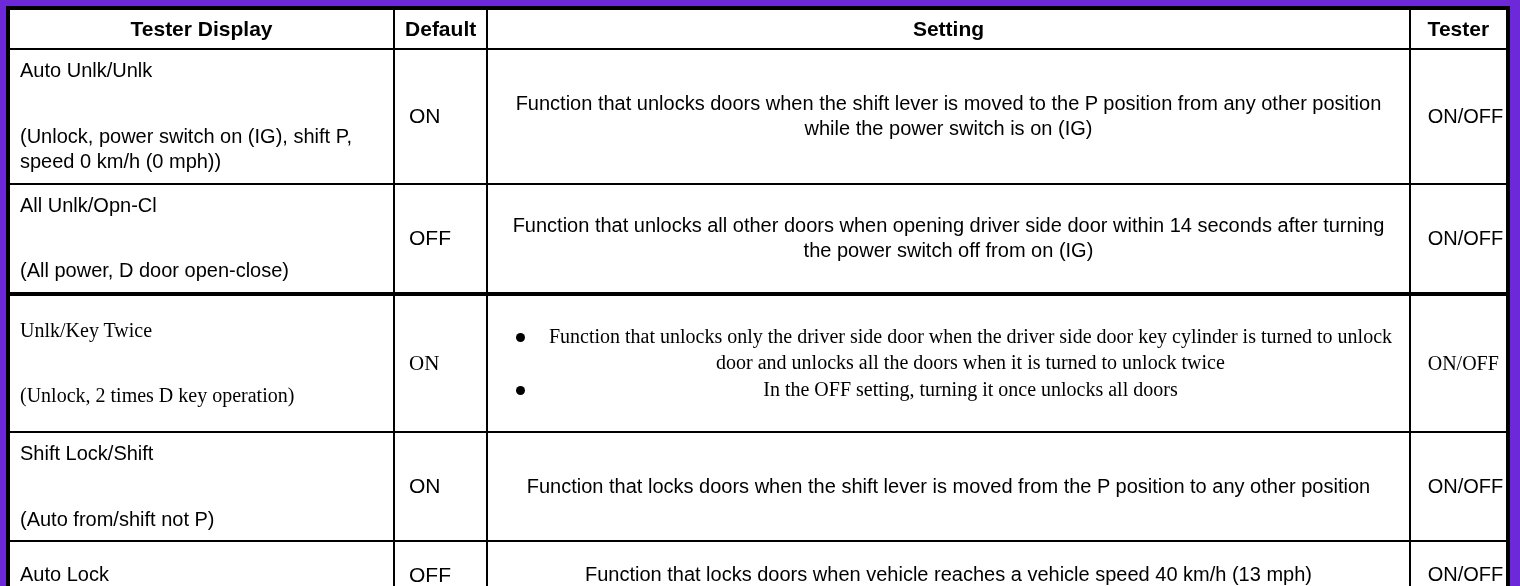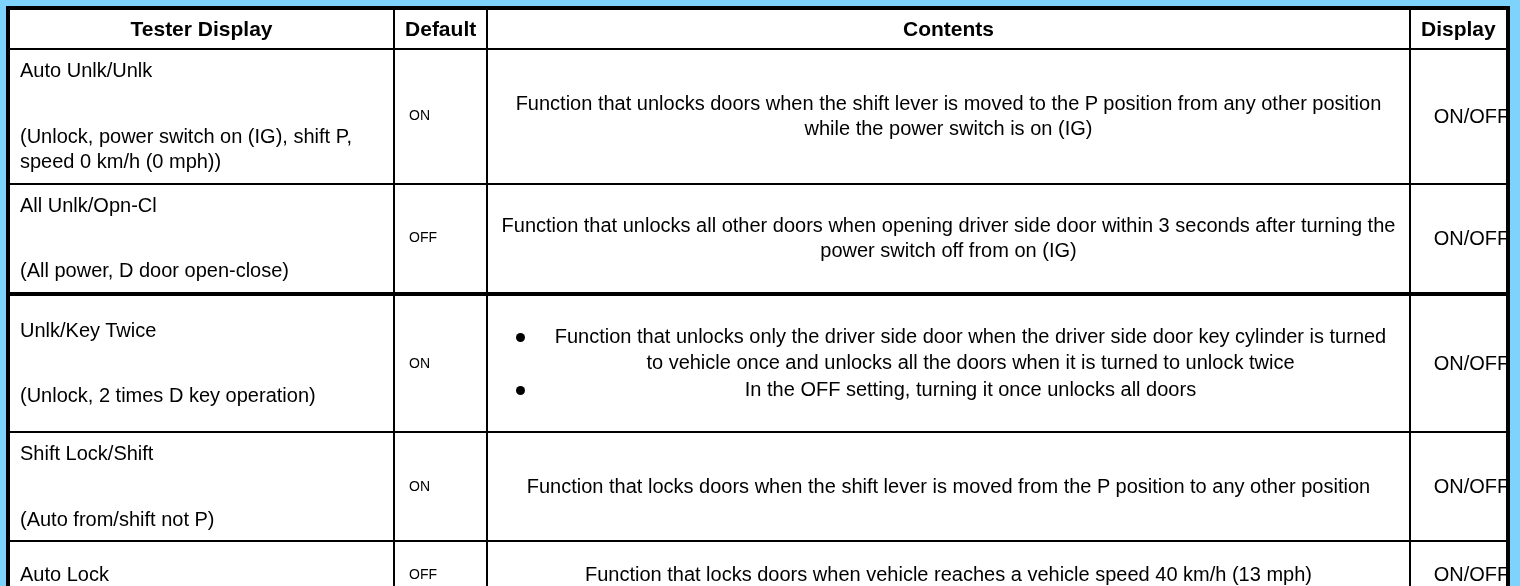--- a/index.html
+++ b/index.html
@@ -12,21 +12,21 @@
     height: 586px;
     font-family: "Liberation Sans", sans-serif;
     color: #000000;
     overflow: hidden;
   }
 
   .sheet {
     position: relative;
     width: 1520px;
     height: 586px;
-    background: #7dd3fc;
+    background: #6d28d9;
   }
 
   table.spec-table {
     position: absolute;
     left: 6px;
     top: 6px;
     width: 1504px;
     border-collapse: collapse;
     table-layout: fixed;
     border: 4px solid #000000;
@@ -75,21 +75,21 @@
     display: block;
     margin-top: 40px;
   }
 
   
   td.defaultcol {
     text-align: left;
   }
   td.defaultcol .cell-inner {
     padding-left: 14px;
-    font-size: 14px;
+    font-size: 21px;
   }
 
   
   td.contents .cell-inner {
     padding: 8px 12px 8px 12px;
     text-align: center;
   }
 
   ul.bullets {
     list-style: none;
@@ -113,29 +113,29 @@
     background: #000000;
     border-radius: 50%;
     display: block;
   }
 
   
   td.settingcol {
     text-align: left;
   }
   td.settingcol .cell-inner {
-    padding-left: 23px;
+    padding-left: 17px;
     font-size: 20px;
     white-space: nowrap;
   }
 
   
   tr.row-1 td { height: 128px; }
   tr.row-2 td { height: 94px;  }
-  tr.row-3 td { height: 135px; }
+  tr.row-3 td { height: 135px; font-family: Liberation Serif, serif; }
   tr.row-4 td { height: 103px; }
   tr.row-5 td { height: 66px;  }
 
   
   tr.row-2 td { border-top: 2px solid #0ea5e9; }
   tr.row-3 td { border-top: 4px solid #000000; }
   tr.row-5 td { border-top: 2px solid #000000; }
 </style>
 </head>
 <body>
@@ -147,22 +147,22 @@
       <col class="c-tester">
       <col class="c-default">
       <col class="c-contents">
       <col class="c-setting">
     </colgroup>
 
     <thead>
       <tr>
         <th>Tester Display</th>
         <th>Default</th>
-        <th>Contents</th>
-        <th>Display</th>
+        <th>Setting</th>
+        <th>Tester</th>
       </tr>
     </thead>
 
     <tbody>
 
       <tr class="row-1">
         <td class="tester">
           <div class="cell-inner">
             <span class="t-name">Auto Unlk/Unlk</span>
             <span class="t-desc">(Unlock, power switch on (IG), shift P, speed 0 km/h (0 mph))</span>
@@ -183,21 +183,21 @@
         <td class="tester">
           <div class="cell-inner">
             <span class="t-name">All Unlk/Opn-Cl</span>
             <span class="t-desc">(All power, D door open-close)</span>
           </div>
         </td>
         <td class="defaultcol">
           <div class="cell-inner">OFF</div>
         </td>
         <td class="contents">
-          <div class="cell-inner">Function that unlocks all other doors when opening driver side door within 3 seconds after turning the power switch off from on (IG)</div>
+          <div class="cell-inner">Function that unlocks all other doors when opening driver side door within 14 seconds after turning the power switch off from on (IG)</div>
         </td>
         <td class="settingcol">
           <div class="cell-inner">ON/OFF</div>
         </td>
       </tr>
 
       <tr class="row-3">
         <td class="tester">
           <div class="cell-inner">
             <span class="t-name">Unlk/Key Twice</span>
@@ -205,21 +205,21 @@
           </div>
         </td>
         <td class="defaultcol">
           <div class="cell-inner">ON</div>
         </td>
         <td class="contents">
           <div class="cell-inner">
             <ul class="bullets">
               <li>
                 <span class="dot"></span>
-                <span>Function that unlocks only the driver side door when the driver side door key cylinder is turned to vehicle once and unlocks all the doors when it is turned to unlock twice</span>
+                <span>Function that unlocks only the driver side door when the driver side door key cylinder is turned to unlock door and unlocks all the doors when it is turned to unlock twice</span>
               </li>
               <li>
                 <span class="dot"></span>
                 <span>In the OFF setting, turning it once unlocks all doors</span>
               </li>
             </ul>
           </div>
         </td>
         <td class="settingcol">
           <div class="cell-inner">ON/OFF</div>

